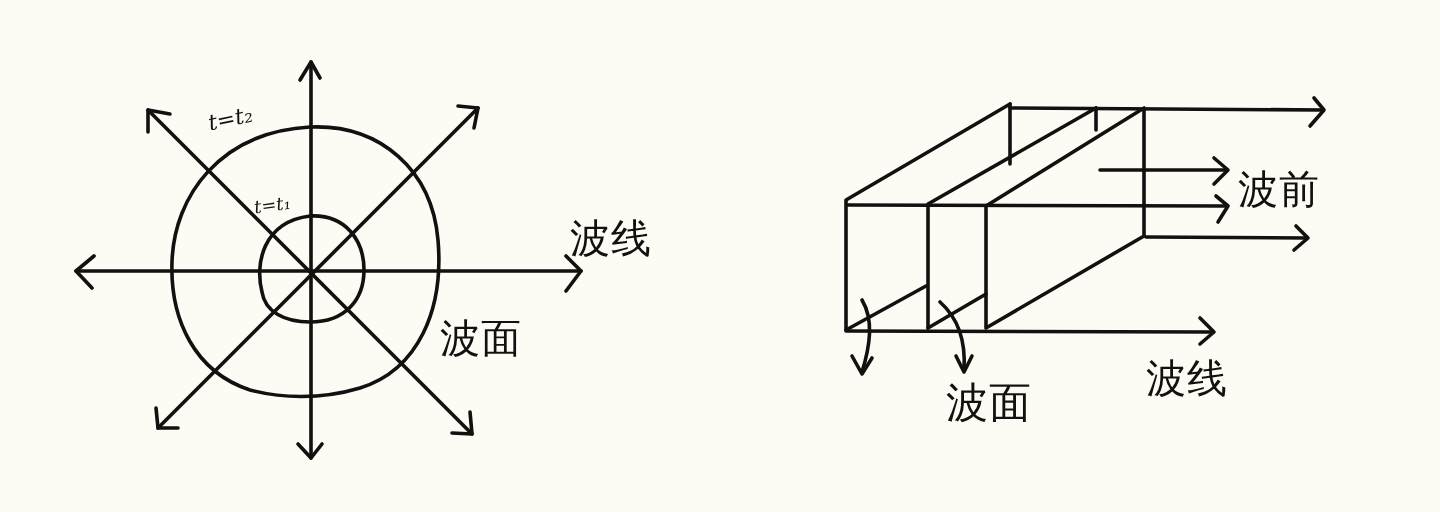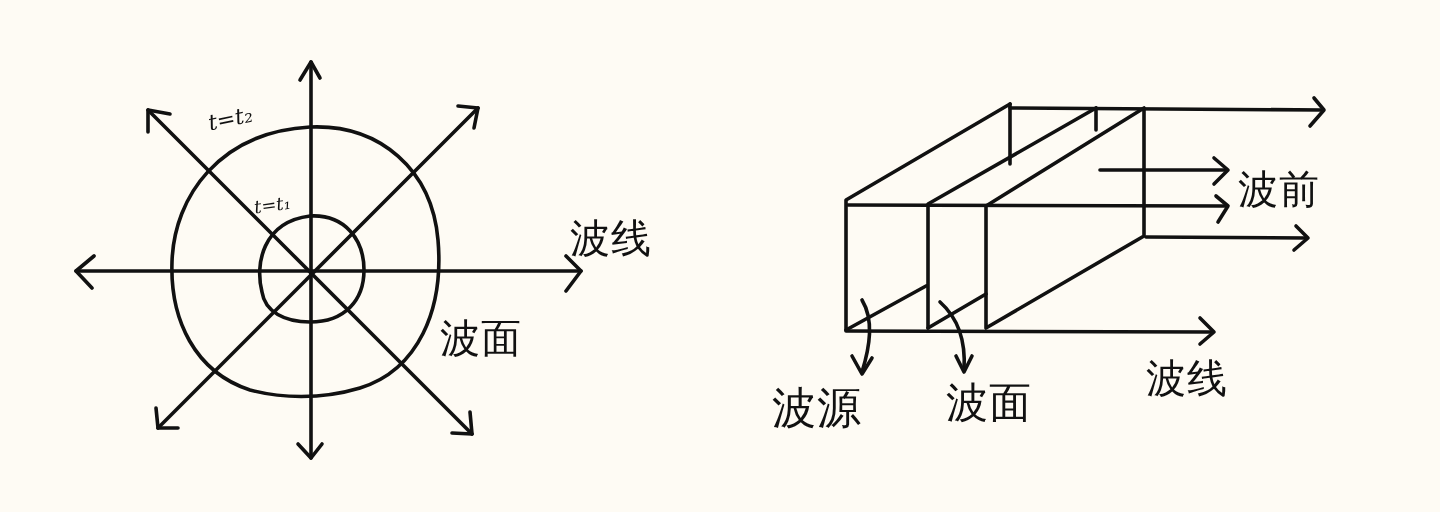--- a/index.html
+++ b/index.html
@@ -82,16 +82,15 @@
     </g>
   </svg>
 
   <span class="label small" style="left:208px; top:108px; transform:rotate(-12deg);">t=t₂</span>
   <span class="label small" style="left:254px; top:196px; font-size:18px; transform:rotate(-8deg);">t=t₁</span>
   <span class="label big" style="left:570px; top:218px;">波线</span>
   <span class="label big" style="left:440px; top:318px;">波面</span>
 
   <span class="label big" style="left:1238px; top:148px;margin-top:21px;">波前</span>
   <span class="label big" style="left:1146px; top:358px;">波线</span>
-  <span class="label big" style="left:772px; top:386px; font-size:44px;">波源</span>
   <span class="label big" style="left:946px; top:382px; font-size:42px;">波面</span>
 
 </div>
 
 </body></html>

